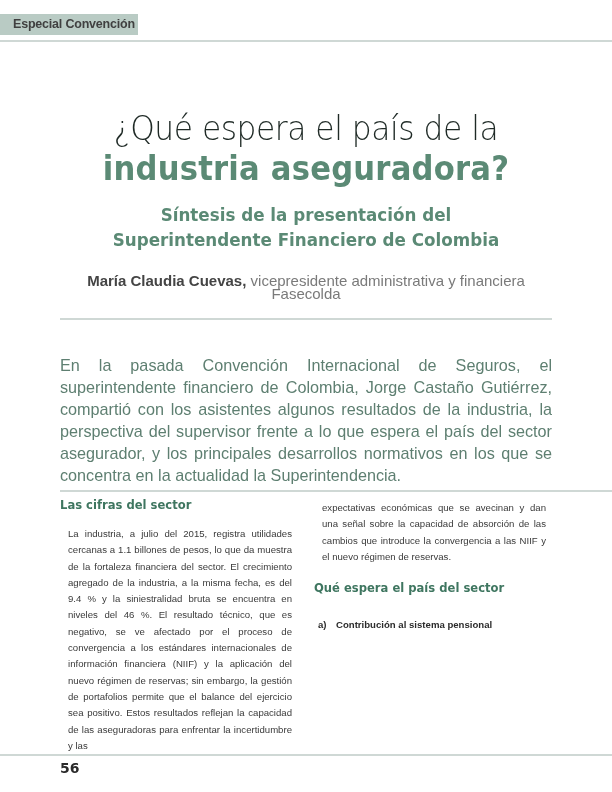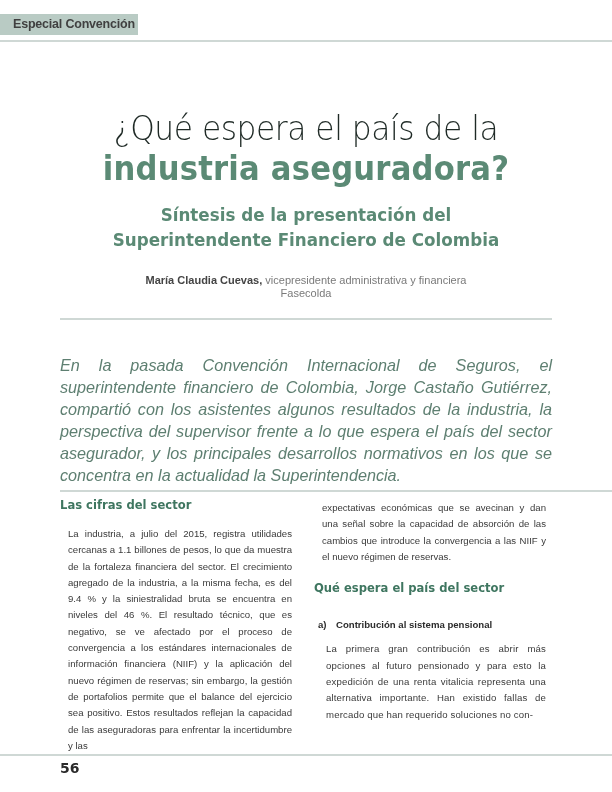--- a/index.html
+++ b/index.html
@@ -35,28 +35,28 @@
   }
   .subtitle {
     position: absolute; left: 0; width: 612px; top: 202px; text-align: center;
     font-family: "DejaVu Sans", sans-serif; font-weight: bold; font-size: 18px;
     line-height: 25px; color: #5b8a75; transform: scaleX(0.93);
   }
   .subtitle span { display: block; white-space: nowrap; }
 
   .author {
     position: absolute; left: 0; width: 612px; top: 274px; text-align: center;
-    font-family: "Liberation Sans", sans-serif; font-size: 11px; line-height: 13px;
+    font-family: "Liberation Sans", sans-serif; font-size: 15px; line-height: 13px;
     color: #7a7a7a;
   }
   .author-name { font-weight: bold; color: #444; }
 
   .lead {
     position: absolute; left: 60px; top: 338px; width: 492px;
-    font-family: "Liberation Sans", sans-serif; font-style: italic;
+    font-family: "Liberation Sans", sans-serif; 
     font-size: 16.2px; line-height: 22px; color: #5e7f71; text-align: justify;
   }
 
   .col { position: absolute; top: 492px; width: 240px; }
   .col-left { left: 60px; }
   .col-right { left: 314px; }
   .col-heading {
     font-family: "DejaVu Sans", sans-serif; font-weight: bold; font-size: 12.2px;
     color: #3f7660; margin: 6px 0 14px 0; white-space: nowrap; transform-origin: left; transform: scaleX(0.95);
   }
@@ -108,17 +108,16 @@
   <div class="col-heading">Las cifras del sector</div>
   <p class="body-text">La industria, a julio del 2015, registra utilidades cercanas a 1.1 billones de pesos, lo que da muestra de la fortaleza financiera del sector. El crecimiento agregado de la industria, a la misma fecha, es del 9.4 % y la siniestralidad bruta se encuentra en niveles del 46 %. El resultado técnico, que es negativo, se ve afectado por el proceso de convergencia a los estándares internacionales de información financiera (NIIF) y la aplicación del nuevo régimen de reservas; sin embargo, la gestión de portafolios permite que el balance del ejercicio sea positivo. Estos resultados reflejan la capacidad de las aseguradoras para enfrentar la incertidumbre y las</p>
 </div>
 
 <div class="col col-right">
   <p class="body-text">expectativas económicas que se avecinan y dan una señal sobre la capacidad de absorción de las cambios que introduce la convergencia a las NIIF y el nuevo régimen de reservas.</p>
   <div class="col-heading">Qué espera el país del sector</div>
   <div class="subheading">
     <span class="marker">a)</span><span>Contribución al sistema pensional</span>
   </div>
-  <p class="body-text wide">La primera gran contribución es abrir más opciones al futuro pensionado y para esto la expedición de una renta vitalicia representa una alternativa importante. Han existido fallas de mercado que han requerido soluciones no con-</p>
 </div>
 
 <div class="rule rule-footer"></div>
 <div class="page-number">56</div>
 
 </body></html>

